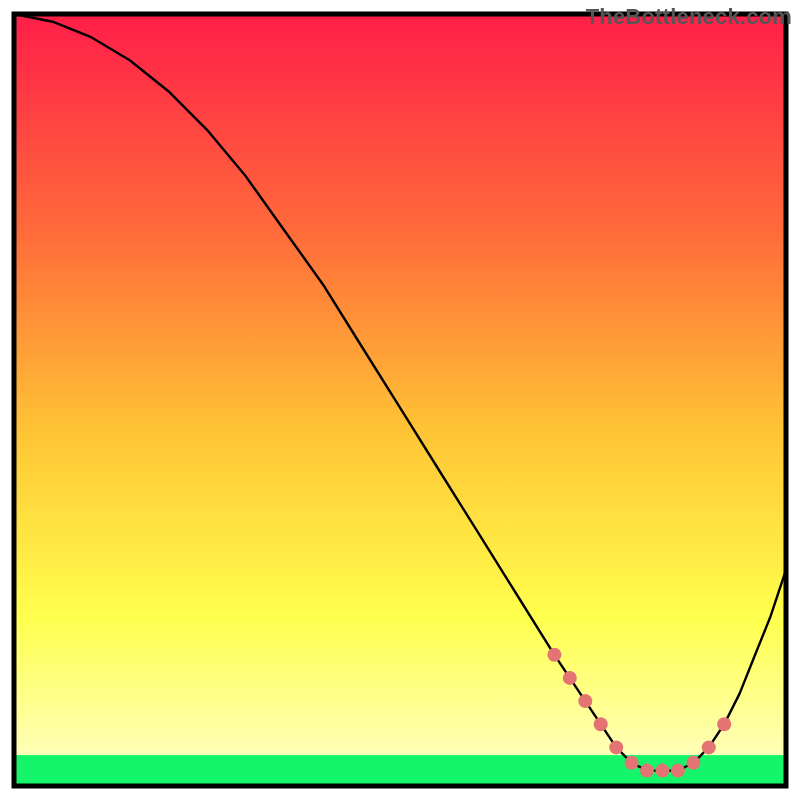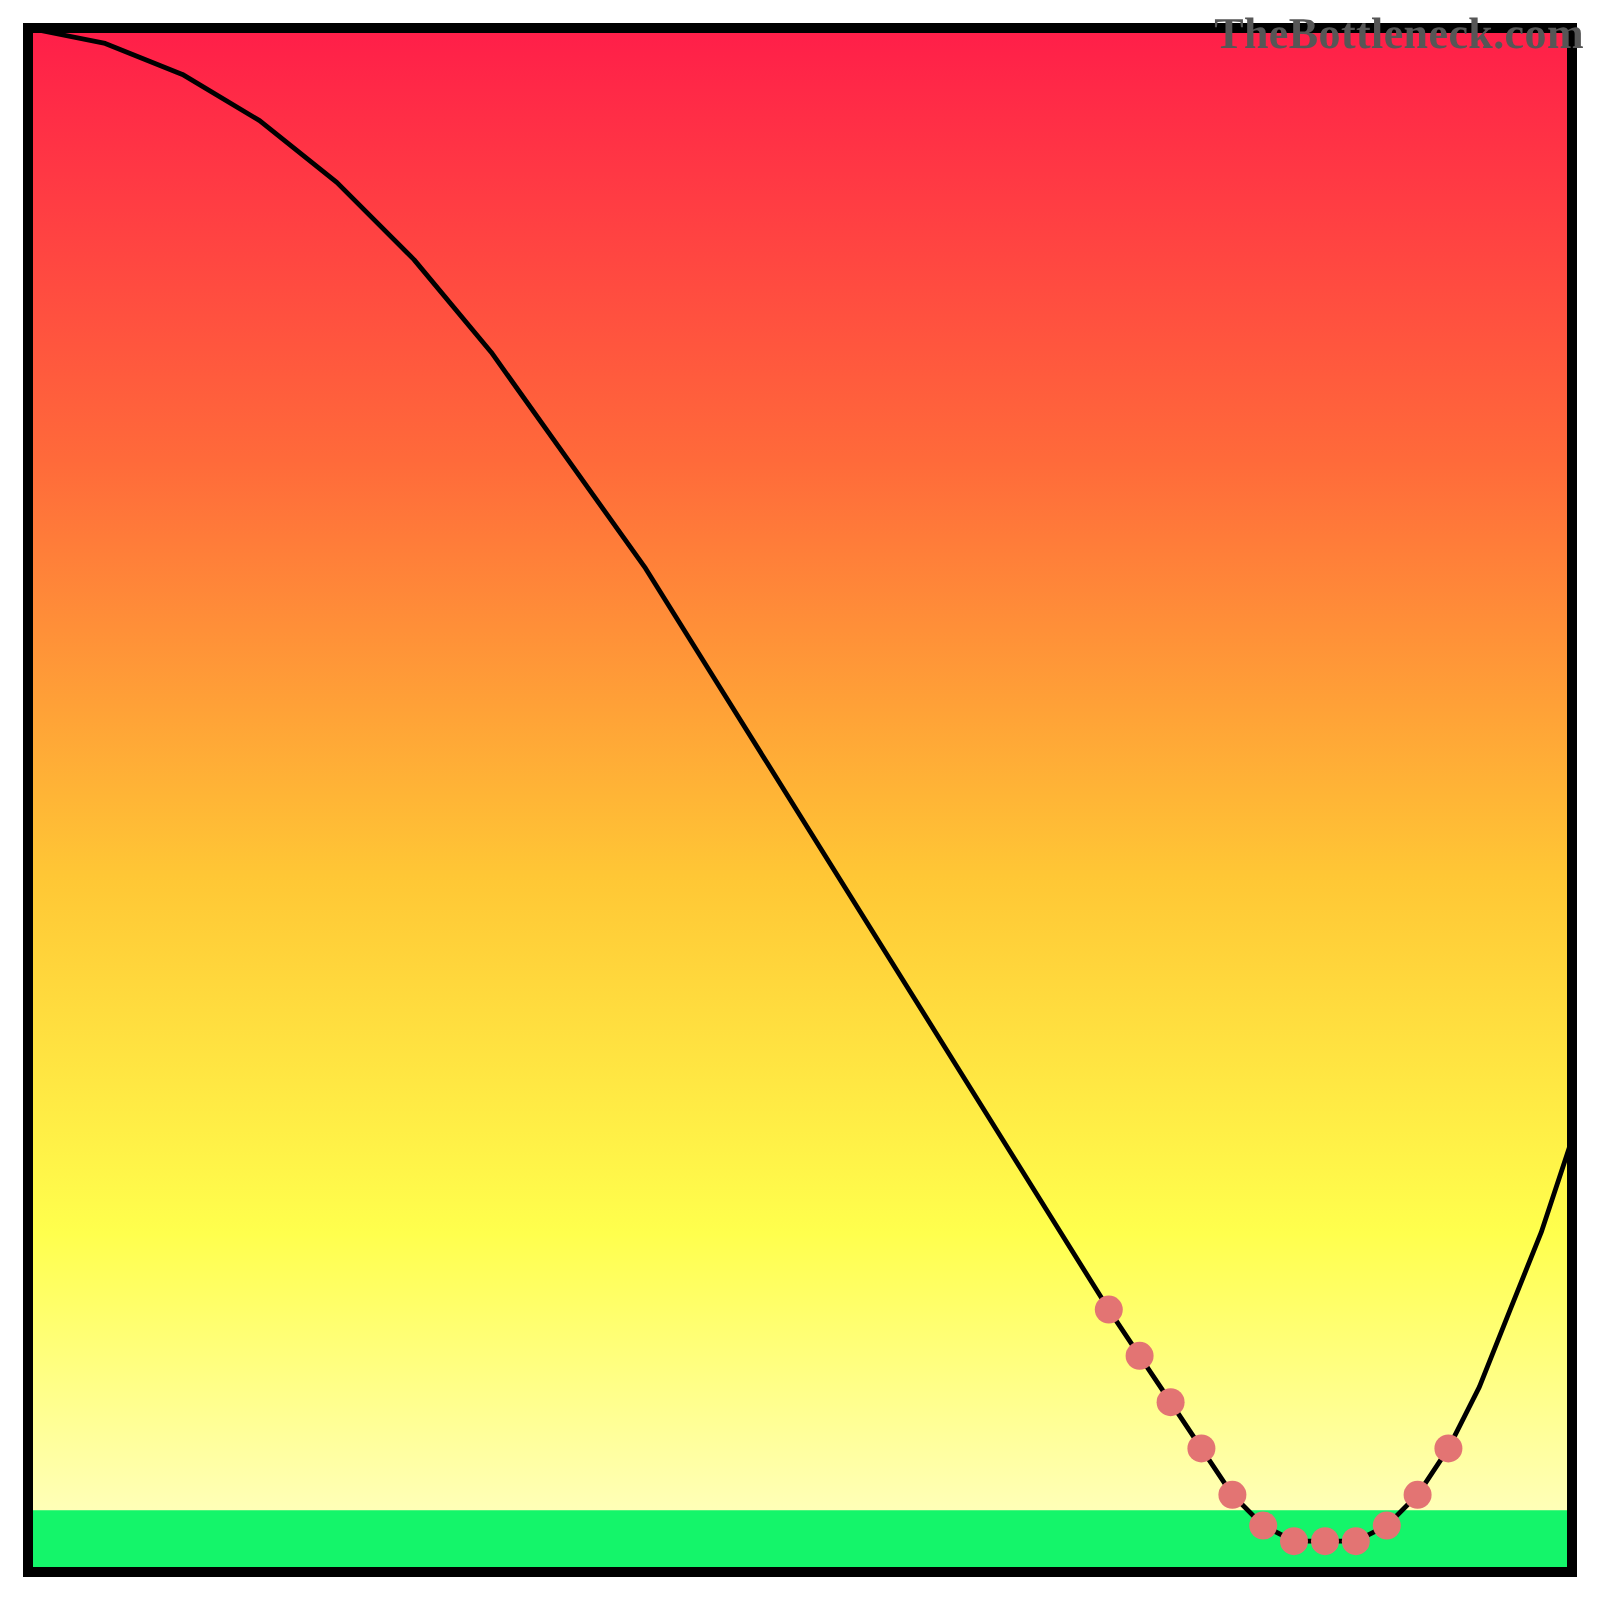--- a/index.html
+++ b/index.html
@@ -8,21 +8,20 @@
     width: 800px;
     height: 800px;
     overflow: hidden;
     font-family: Arial, Helvetica, sans-serif;
     background: #ffffff;
   }
   .chart-wrap {
     position: relative;
     width: 800px;
     height: 800px;
-    font-family: Liberation Serif, serif;
   }
   .watermark {
     position: absolute;
     top: 4px;
     right: 8px;
     font-size: 22px;
     font-weight: 600;
     color: #565656;
     letter-spacing: 0.2px;
     z-index: 10;

